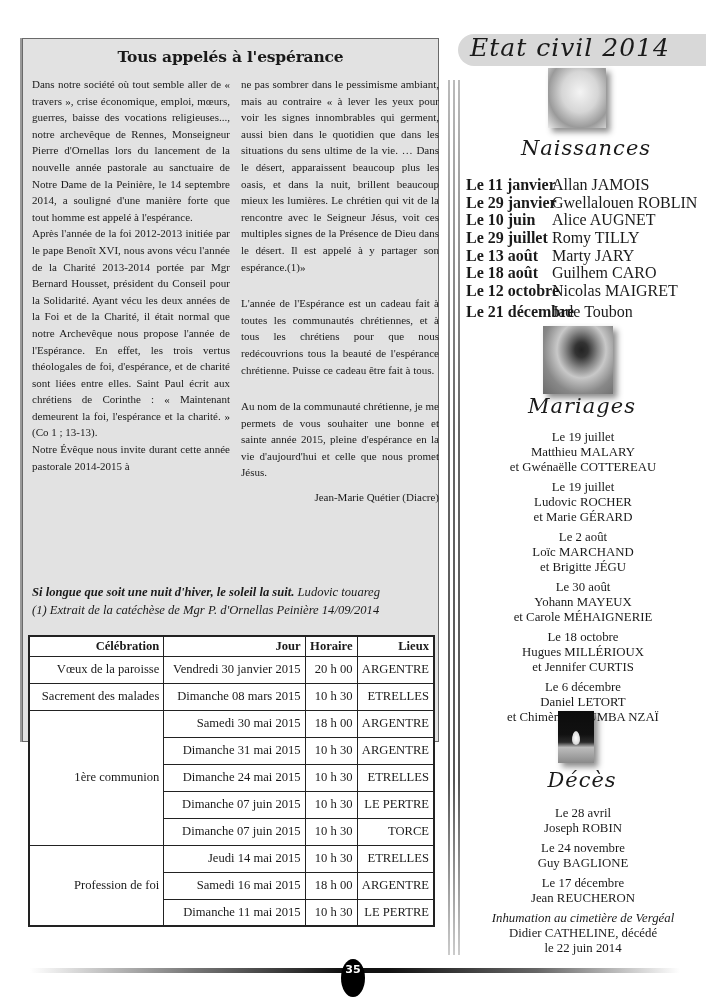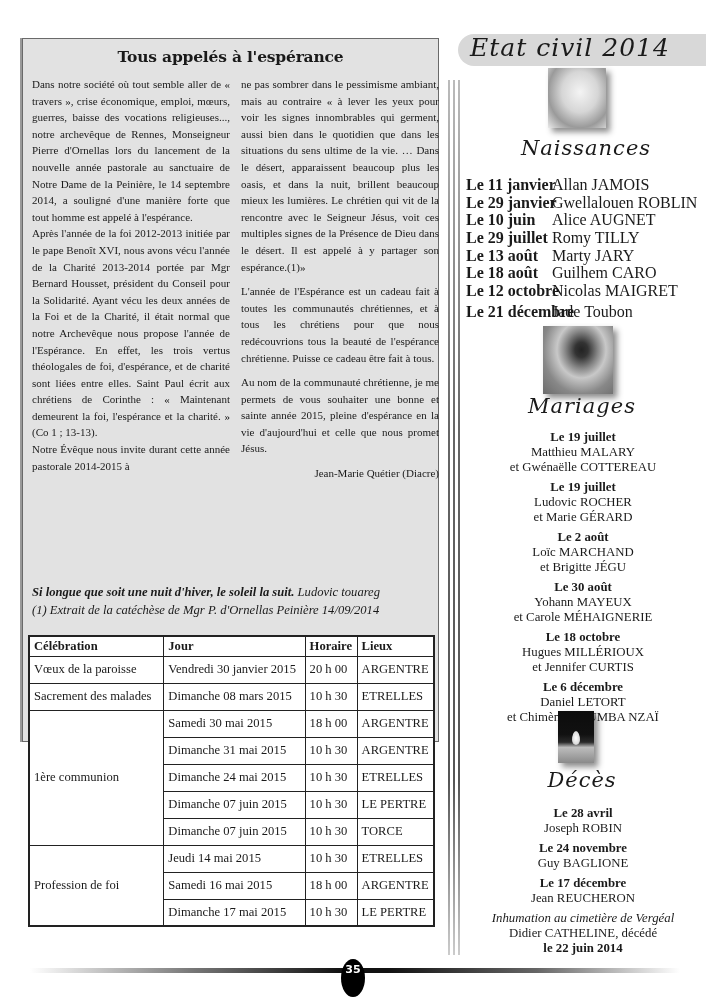--- a/index.html
+++ b/index.html
@@ -17,38 +17,38 @@
     font-family: "DejaVu Serif", serif; font-weight: bold; font-size: 15.5px; letter-spacing: -0.2px;
   }
   .col {
     position: absolute; top: 37px; width: 198px;
     font-family: "Liberation Serif", serif; font-size: 11px; line-height: 16.6px;
     text-align: justify;
   }
   .col.left { left: 9px; }
   .col.right { left: 218px; }
   .col p { margin-bottom: 0; }
-  .col p.gap { margin-top: 8px; }
+  .col p.gap { margin-top: 20px; }
   .signature { text-align: right; margin-top: 8px; }
 
   .proverb {
     position: absolute; left: 9px; top: 544px; width: 400px;
     font-family: "Liberation Serif", serif; font-size: 12.6px; font-style: italic; line-height: 18px;
   }
   .proverb b { font-weight: bold; }
 
   
   table.schedule {
     position: absolute; left: 5px; top: 596px; width: 407px;
     border-collapse: collapse; background: #ffffff;
     font-family: "Liberation Serif", serif; font-size: 12.6px;
     border: 2px solid #222;
   }
   table.schedule th, table.schedule td {
-    border: 1.3px solid #222; text-align: left; padding: 0 4px; white-space: nowrap;
+    border: 1.3px solid #222; text-align: right; padding: 0 4px; white-space: nowrap;
   }
   table.schedule th { height: 20px; font-weight: bold; }
   table.schedule td { height: 27px; }
   .c1 { width: 136px; } .c2 { width: 142px; } .c3 { width: 52px; } .c4 { width: 77px; }
 
   
   .vline { position: absolute; top: 80px; width: 1.5px; height: 875px; background: linear-gradient(#bbb, #666 40%, #555 80%, #ccc); }
 
   
   .etat-pill {
@@ -72,21 +72,21 @@
   .candle-flame { position: absolute; left: 14px; top: 20px; width: 8px; height: 14px; border-radius: 50% 50% 50% 50% / 65% 65% 35% 35%;
     background: radial-gradient(#fff, #ddd 60%, #888); }
 
   .births { position: absolute; left: 466px; top: 176px; font-family: "Liberation Serif", serif; font-size: 16px; }
   .birth-row { display: flex; height: 17.7px; line-height: 17.7px; }
   .birth-row.extra { margin-top: 3px; }
   .birth-date { width: 86px; font-weight: bold; white-space: nowrap; }
 
   .centered-list { position: absolute; left: 460px; width: 246px; text-align: center;
     font-family: "Liberation Serif", serif; font-size: 12.8px; line-height: 15px; }
-  .centered-list .date { font-weight: bold; text-align: center; }
+  .centered-list .date { font-weight: normal; text-align: center; }
   .centered-list .entry { margin-bottom: 5px; }
   .centered-list .italic { font-style: italic; }
 
   
   .footer-bar { position: absolute; left: 30px; top: 968px; width: 650px; height: 5px;
     background: linear-gradient(90deg, rgba(0,0,0,0) 0%, #777 25%, #111 48%, #111 55%, #666 78%, rgba(0,0,0,0) 100%); }
   .page-num { position: absolute; left: 341px; top: 959px; width: 24px; height: 38px; border-radius: 50%;
     background: #000; color: #fff; font-family: "DejaVu Sans", sans-serif; font-weight: bold; font-size: 11px;
     text-align: center; line-height: 22px; }
 </style>
@@ -170,21 +170,21 @@
         <td>Jeudi 14 mai 2015</td>
         <td>10 h 30</td>
         <td>ETRELLES</td>
       </tr>
       <tr>
         <td>Samedi 16 mai 2015</td>
         <td>18 h 00</td>
         <td>ARGENTRE</td>
       </tr>
       <tr>
-        <td>Dimanche 17 mai 2015</td>
+        <td>Dimanche 11 mai 2015</td>
         <td>10 h 30</td>
         <td>LE PERTRE</td>
       </tr>
     </tbody>
   </table>
 </div>
 
 <div class="vline" style="left:448px;"></div>
 <div class="vline" style="left:453px;"></div>
 <div class="vline" style="left:458px;"></div>

